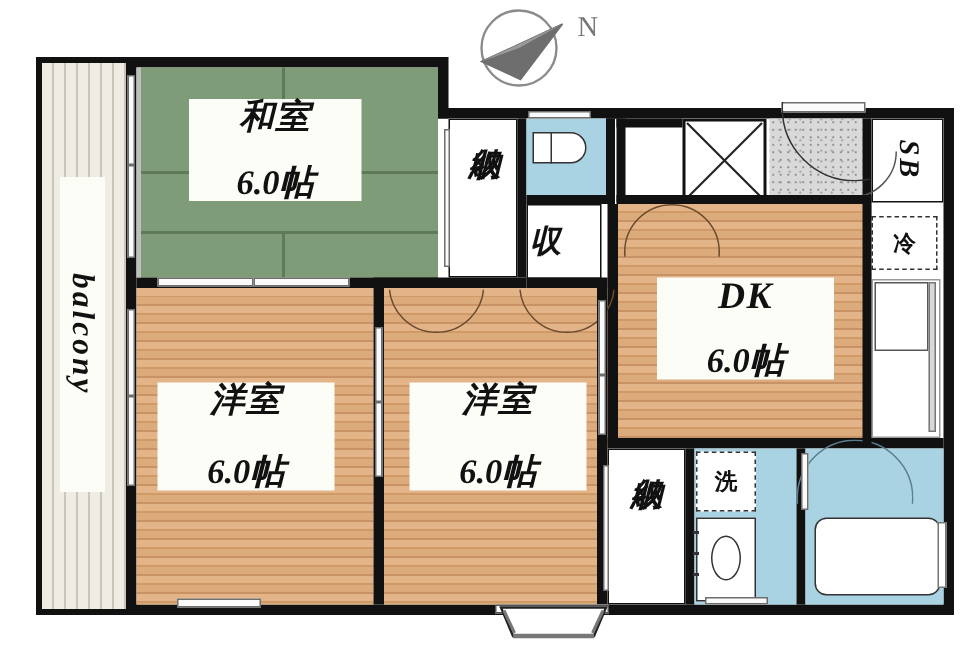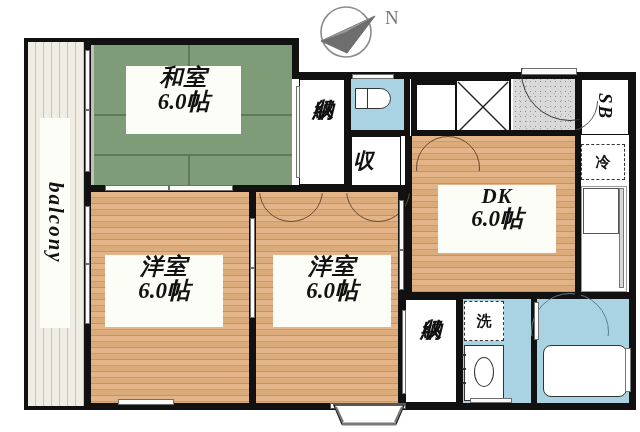--- a/index.html
+++ b/index.html
@@ -42,21 +42,21 @@
 
   
   .sash{background:#fafafa;border:1px solid #6e6e6e;}
   .sash-v{background:#fafafa;border:1px solid #6e6e6e;}
   .door-arc{position:absolute;border:1.3px solid #6b4a2f;border-radius:50%;
             background:transparent;}
   .door-arc-d{position:absolute;border:1.3px solid #555;border-radius:50%;
             background:transparent;}
 
   
-  .lbl{position:absolute;display:flex;align-items:center;justify-content:flex-start;
+  .lbl{position:absolute;display:flex;align-items:center;justify-content:space-between;
        color:#111;text-align:center;line-height:1.05;background:#fdfdf8;
        font-style:italic;font-weight:700;font-family:Liberation Serif, serif;}
   .lbl.noplate{background:transparent;}
   .room-name{font-size:23px;letter-spacing:1px;}
   .room-size{font-size:23px;}
   .lbl-col{flex-direction:column;}
   .vert{writing-mode:vertical-rl;text-orientation:upright;}
   .dashedbox{border:1.6px dashed #333;background:#fff;
              display:flex;align-items:center;justify-content:center;
              font-size:15px;font-weight:700;font-style:normal;color:#111;}
@@ -159,21 +159,21 @@
     <div class="lbl noplate lbl-col" style="position:static;width:auto;height:auto;">
       <span class="sb" style="writing-mode:vertical-rl;letter-spacing:2px;">SB</span>
     </div>
   </div>
   <div class="door-arc-d" style="left:536px;top:70px;width:60px;height:60px;
         clip-path:polygon(50% 50%,100% 50%,100% 100%,50% 100%);"></div>
   <div class="b wall" style="left:411px;top:130px;width:170px;height:6px;"></div>
 
   <div class="b wood" style="left:411px;top:136px;width:170px;height:162px;"></div>
   <div class="lbl lbl-col" style="left:438px;top:185px;width:118px;height:68px;">
-    <span class="room-name" style="font-size:21px;">DK</span>
+    <span class="room-name" style="font-size:25px;">DK</span>
     <span class="room-size">6.0帖</span>
   </div>
 
   <div class="door-arc" style="left:416px;top:136px;width:62px;height:62px;
         clip-path:polygon(0 0,100% 0,100% 55%,0 55%);"></div>
   <div class="b wall" style="left:405px;top:136px;width:7px;height:162px;"></div>
   <div class="b wall" style="left:405px;top:292px;width:224px;height:7px;"></div>
 
   <div class="b dashedbox" style="left:581px;top:144px;width:44px;height:36px;">
     <span>冷</span>

